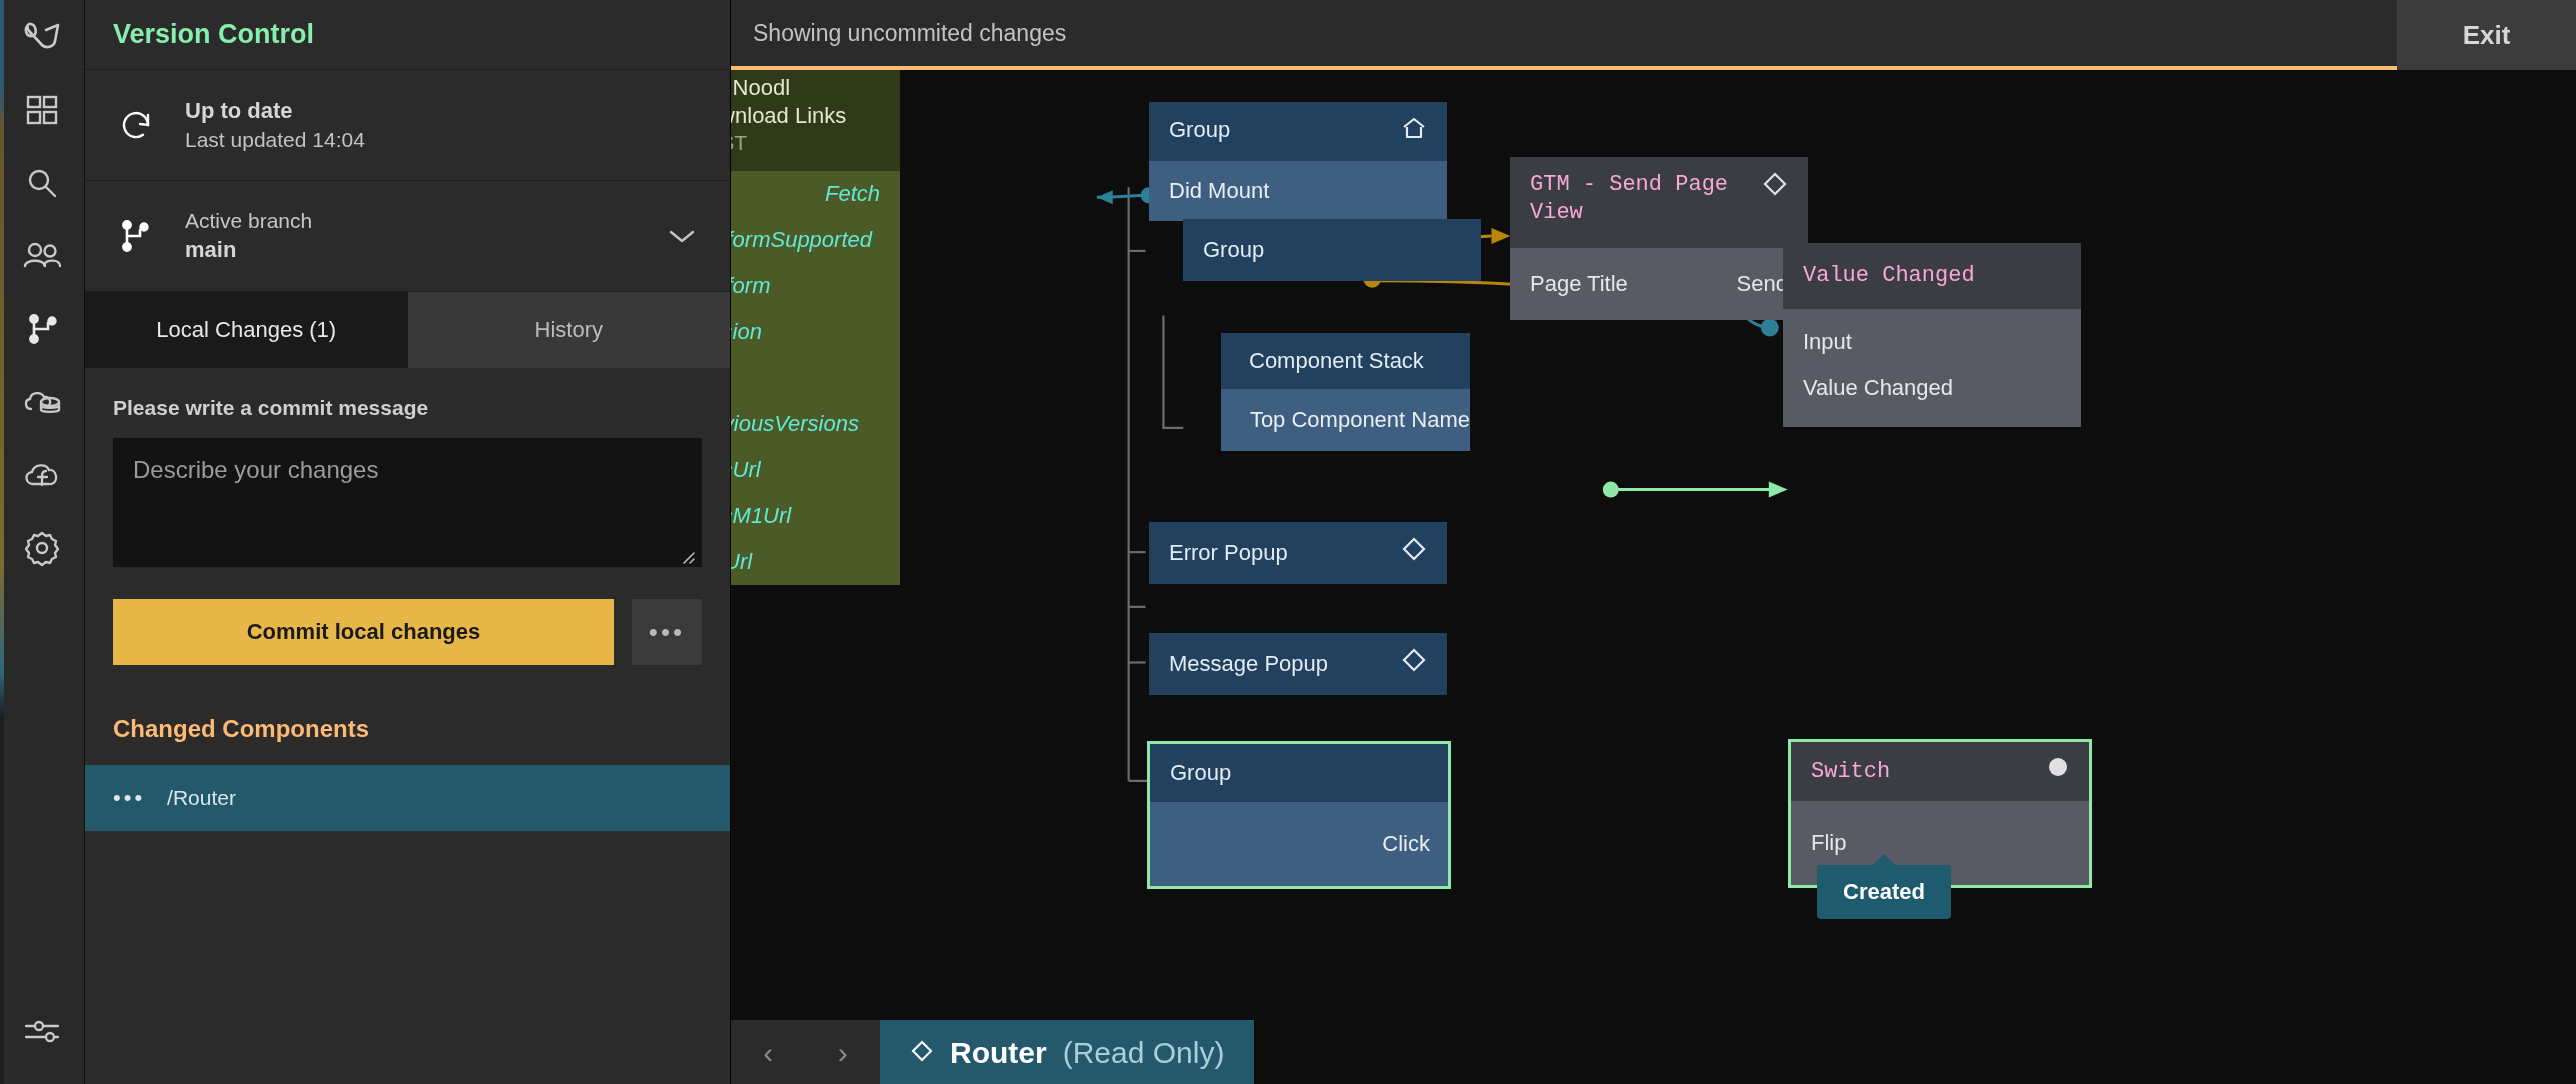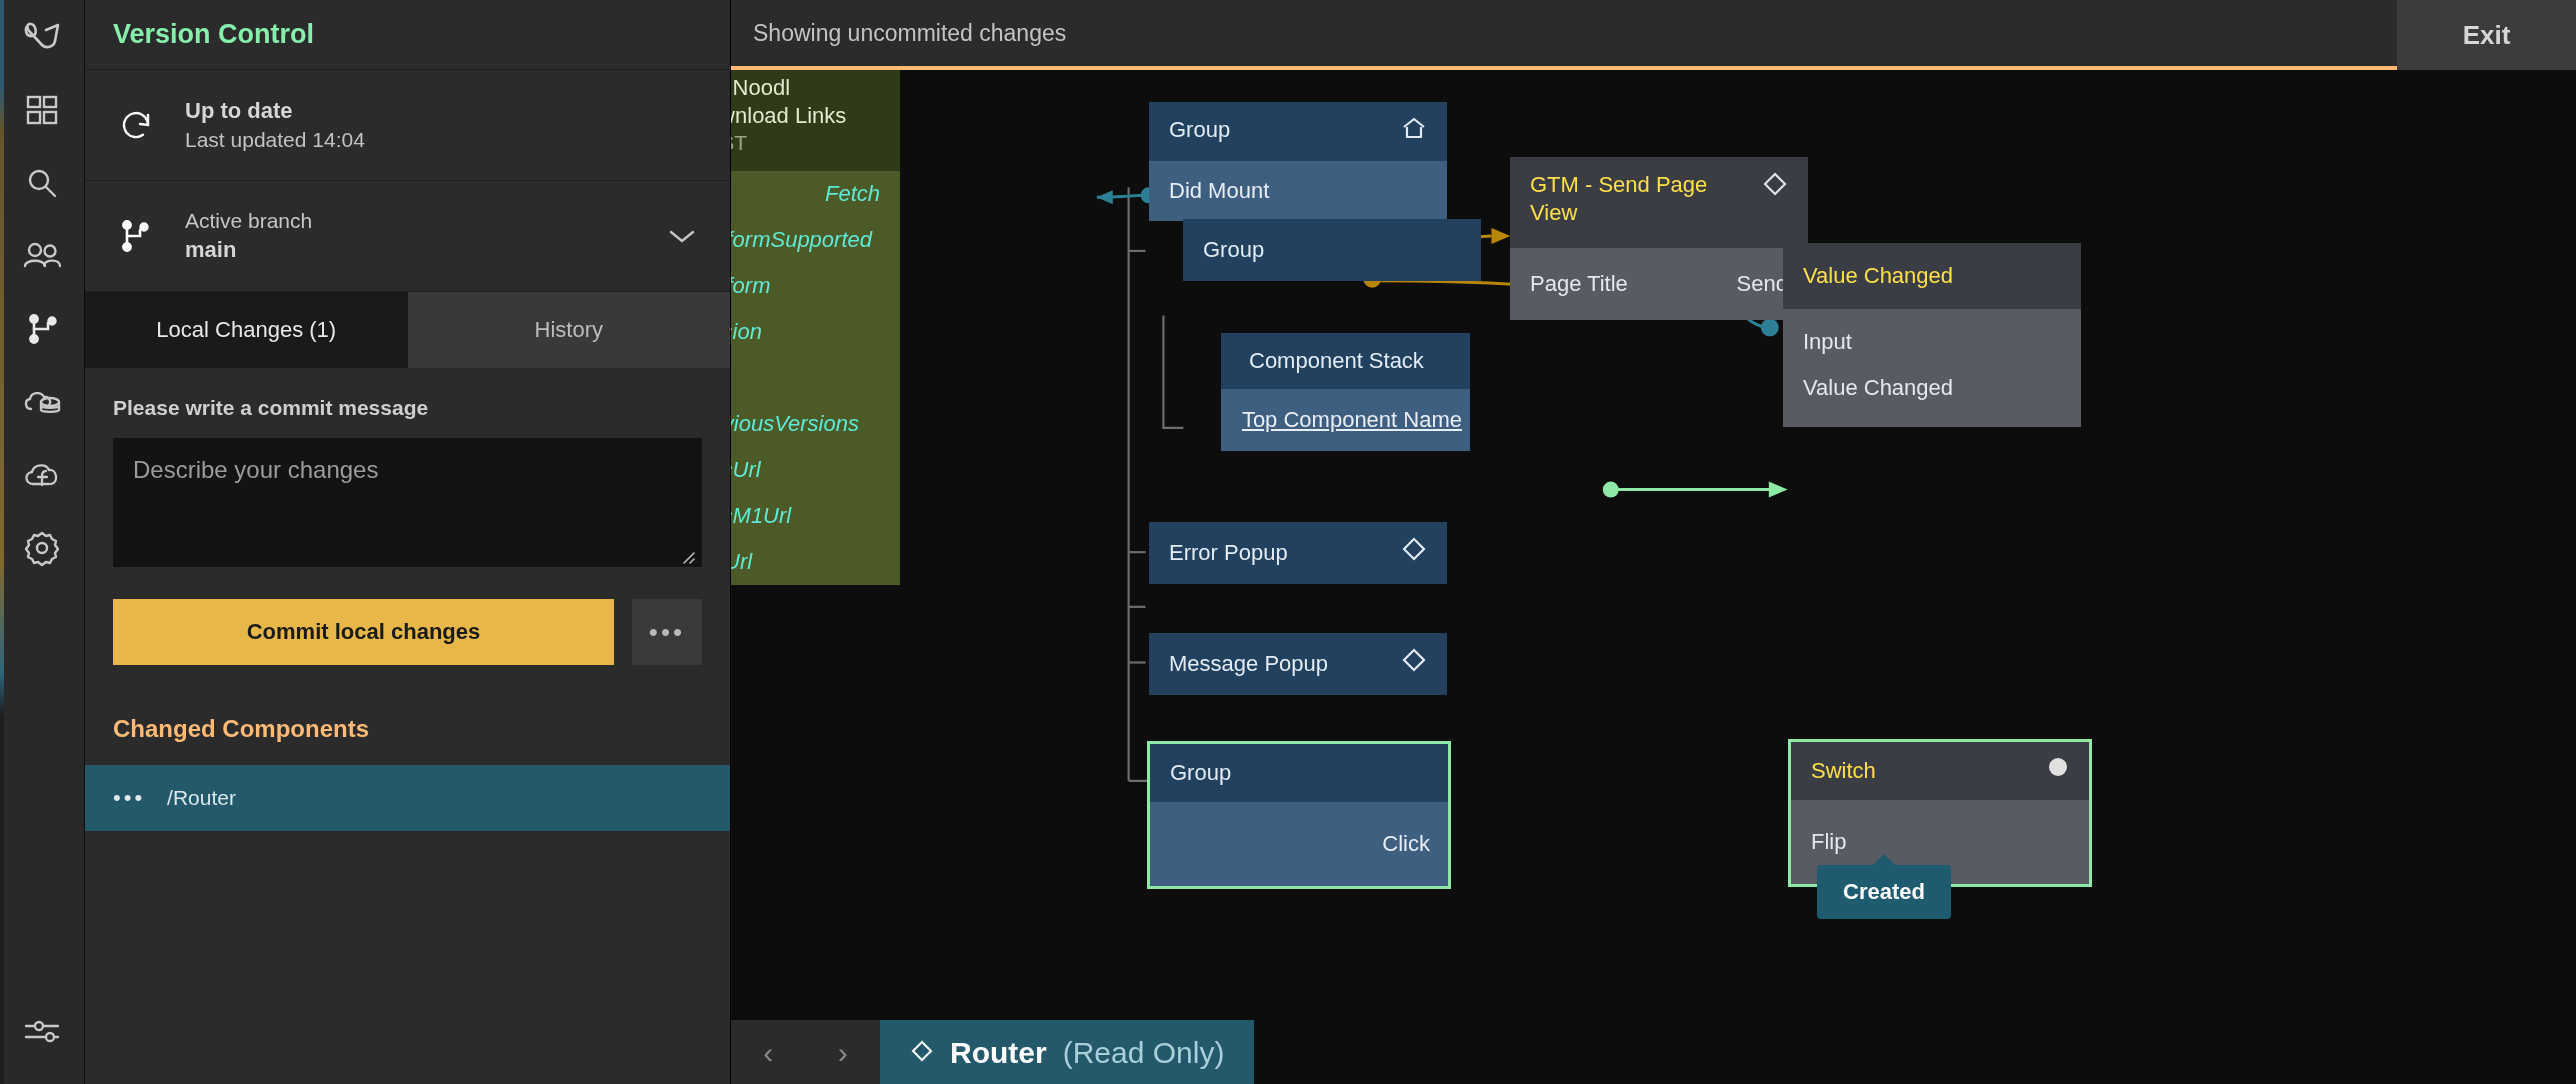--- a/index.html
+++ b/index.html
@@ -132,21 +132,21 @@
   .node .port-row.single-right { justify-content:flex-end; }
   .node .body { }
 
   
   .n-blue .hdr { background:#21415e; color:#e3ecf4; }
   .n-blue .body { background:#3f5f81; color:#e8eef5; }
   
   .n-green .hdr { background:#2f3a18; color:#e2e9cf; }
   .n-green .body { background:#4c5a28; color:#5eead4;font-style:italic; }
   
-  .n-grey .hdr { background:#3b3d45; color:#fde047; }
+  .n-grey .hdr { background:#3b3d45; color:#f9a8d4;font-family:Liberation Mono, monospace; }
   .n-grey .body { background:#585b63; color:#e6e8ec; }
   
   .outlined { border: 3px solid #8fe9a6; }
 
   .created-badge {
     position:absolute; background:#1f5b6e; color:#ffffff;
     font-size: 22px; font-weight: bold;
     padding: 14px 26px; border-radius: 4px;
   }
   .created-badge .arrow {
@@ -419,21 +419,21 @@
         <div class="hdr" style="min-height:62px; align-items:center;">
           <span>Group</span>
         </div>
       </div>
 
       <div class="node n-blue" style="left:490px; top:263px; width:249px;">
         <div class="hdr" style="min-height:56px; align-items:center; padding-left:28px;">
           <span>Component Stack</span>
         </div>
         <div class="body">
-          <div class="port-row single-right" style="min-height:62px; padding-right:8px;text-decoration:underline;">Top Component Name</div>
+          <div class="port-row single-right" style="min-height:62px; padding-right:0;">Top Component Name</div>
         </div>
       </div>
 
       <div class="node n-blue" style="left:418px; top:452px; width:298px;">
         <div class="hdr" style="min-height:62px; align-items:center;">
           <span>Error Popup</span>
           <span>
             <svg width="26" height="26" viewBox="0 0 26 26" fill="none" stroke="#e3ecf4" stroke-width="2.2">
                 <path d="M13 3 L23 13 L13 23 L3 13 Z"></path>
               </svg>

